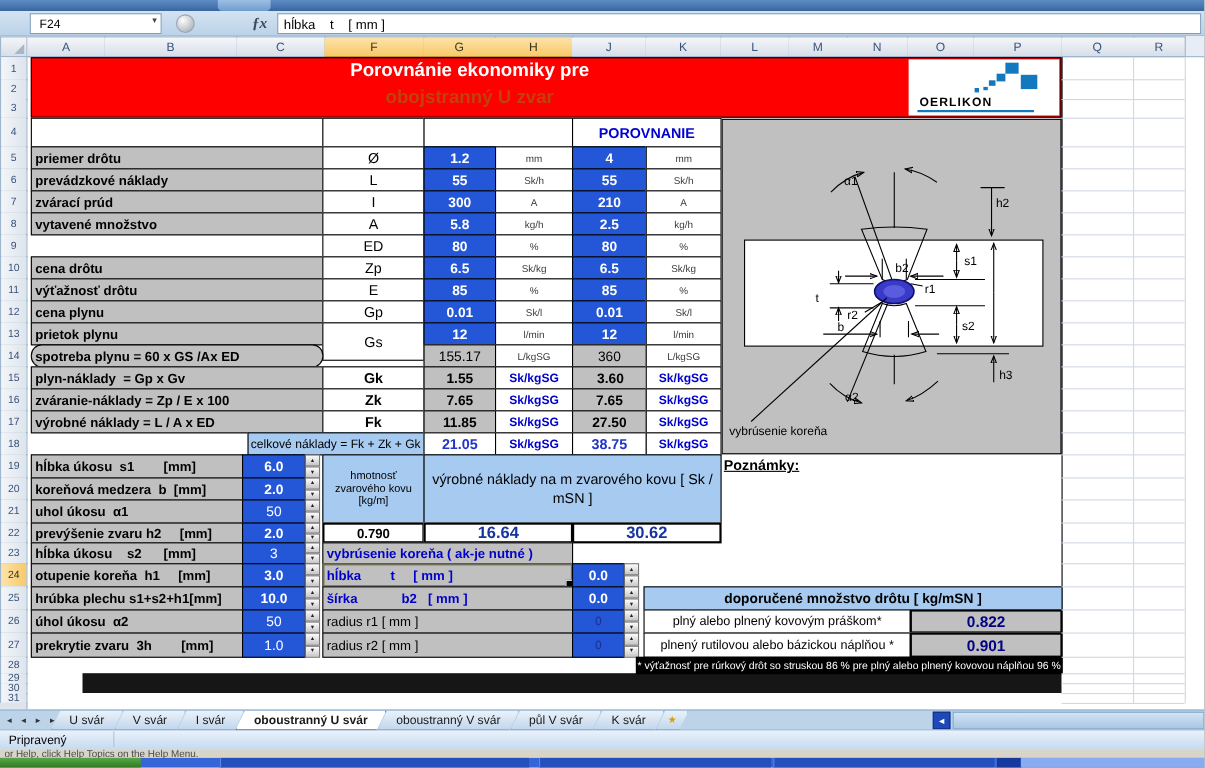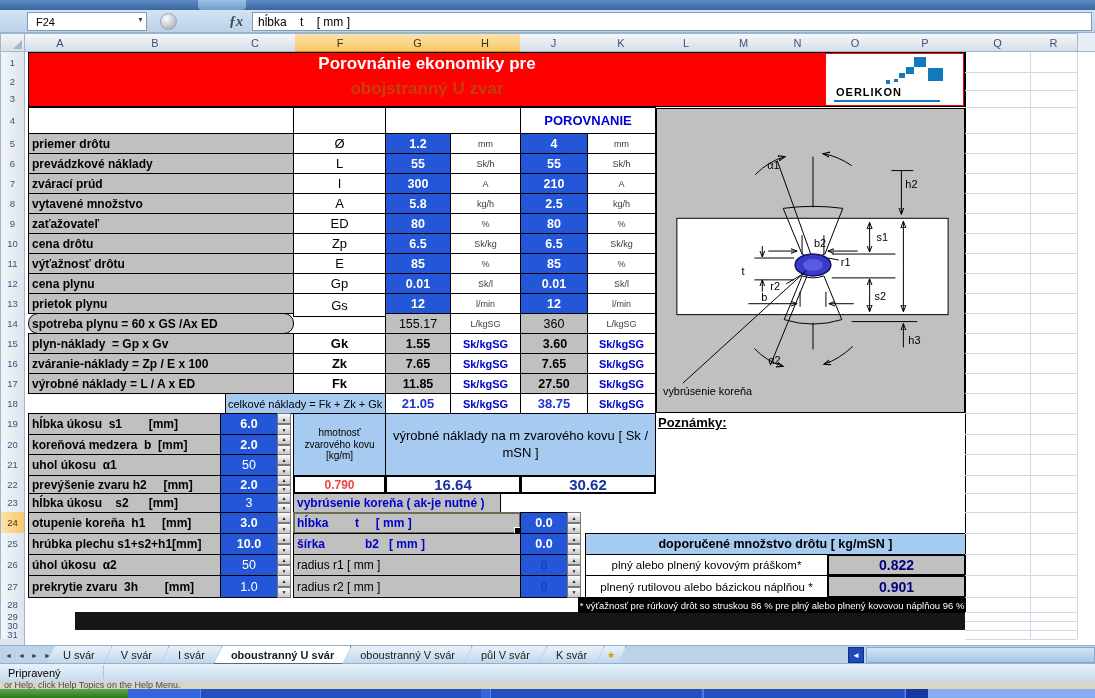--- a/index.html
+++ b/index.html
@@ -44,21 +44,21 @@
   .val-blue.dim{color:#1b2f8f;font-weight:normal;font-size:11px;}
   .val-gray{background:#c0c0c0;color:#000;justify-content:center;font-size:12.5px;}
   .val-gray.b{font-weight:bold;}
   .unit{justify-content:center;font-size:9px;color:#3a3a3a;}
   .unit.blue{color:#0000cc;font-weight:bold;font-size:11px;}
   .tot-lab{background:#a6caf0;font-size:11px;padding-left:2px;white-space:pre;}
   .tot-val{justify-content:center;color:#2233cc;font-weight:bold;font-size:13px;}
   .hdr-blue{background:#a6caf0;justify-content:center;text-align:center;font-size:10px;line-height:1.15;padding:1px;}
   .hdr-blue.big{font-size:13px;line-height:1.25;}
   .hdr-blue.b{font-weight:bold;font-size:12.5px;}
-  .thick{border:2px solid #000;justify-content:center;color:#ef4444;font-weight:bold;font-size:12px;}
+  .thick{border:2px solid #000;justify-content:center;color:#000000;font-weight:bold;font-size:12px;}
   .thick.big{font-size:15px;color:#16349c;}
   .root-title{background:#c0c0c0;color:#0000cc;font-weight:bold;font-size:12px;padding-left:3px;white-space:pre;}
   .root-lab{background:#c0c0c0;font-size:12px;padding-left:3px;white-space:pre;}
   .root-lab.blue{color:#0000cc;font-weight:bold;}
   .root-lab.sel{outline:2px solid #6e6e58;outline-offset:-2px;}
   .handle{position:absolute;right:-1px;bottom:-1px;width:5px;height:5px;background:#000;border:1px solid #fff;}
   .rec-lab{justify-content:center;font-size:11.5px;}
   .rec-val{background:#c0c0c0;border:2px solid #000;justify-content:center;color:#000080;font-weight:bold;font-size:14px;}
   .foot{background:#000;border:none;color:#fff;font-size:9.5px;justify-content:center;white-space:nowrap;}
   .band{left:75px;top:612px;width:890px;height:18px;background:#161616;}
@@ -277,21 +277,20 @@
       <div class="cell val-blue" style="left: 385px; top: 173px; width: 66px; height: 21px;">300</div>
       <div class="cell unit" style="left: 450px; top: 173px; width: 71px; height: 21px;">A</div>
       <div class="cell val-blue" style="left: 520px; top: 173px; width: 68px; height: 21px;">210</div>
       <div class="cell unit" style="left: 587px; top: 173px; width: 69px; height: 21px;">A</div>
       <div class="cell lab" style="left: 28px; top: 193px; width: 266px; height: 21px;">vytavené množstvo</div>
       <div class="cell sym" style="left: 293px; top: 193px; width: 93px; height: 21px;">A</div>
       <div class="cell val-blue" style="left: 385px; top: 193px; width: 66px; height: 21px;">5.8</div>
       <div class="cell unit" style="left: 450px; top: 193px; width: 71px; height: 21px;">kg/h</div>
       <div class="cell val-blue" style="left: 520px; top: 193px; width: 68px; height: 21px;">2.5</div>
       <div class="cell unit" style="left: 587px; top: 193px; width: 69px; height: 21px;">kg/h</div>
-      <div class="cell lab" style="left: 28px; top: 213px; width: 266px; height: 21px;">zaťažovateľ</div>
       <div class="cell sym" style="left: 293px; top: 213px; width: 93px; height: 21px;">ED</div>
       <div class="cell val-blue" style="left: 385px; top: 213px; width: 66px; height: 21px;">80</div>
       <div class="cell unit" style="left: 450px; top: 213px; width: 71px; height: 21px;">%</div>
       <div class="cell val-blue" style="left: 520px; top: 213px; width: 68px; height: 21px;">80</div>
       <div class="cell unit" style="left: 587px; top: 213px; width: 69px; height: 21px;">%</div>
       <div class="cell lab" style="left: 28px; top: 233px; width: 266px; height: 21px;">cena drôtu</div>
       <div class="cell sym" style="left: 293px; top: 233px; width: 93px; height: 21px;">Zp</div>
       <div class="cell val-blue" style="left: 385px; top: 233px; width: 66px; height: 21px;">6.5</div>
       <div class="cell unit" style="left: 450px; top: 233px; width: 71px; height: 21px;">Sk/kg</div>
       <div class="cell val-blue" style="left: 520px; top: 233px; width: 68px; height: 21px;">6.5</div>
@@ -302,21 +301,21 @@
       <div class="cell unit" style="left: 450px; top: 253px; width: 71px; height: 21px;">%</div>
       <div class="cell val-blue" style="left: 520px; top: 253px; width: 68px; height: 21px;">85</div>
       <div class="cell unit" style="left: 587px; top: 253px; width: 69px; height: 21px;">%</div>
       <div class="cell lab" style="left: 28px; top: 273px; width: 266px; height: 21px;">cena plynu</div>
       <div class="cell sym" style="left: 293px; top: 273px; width: 93px; height: 21px;">Gp</div>
       <div class="cell val-blue" style="left: 385px; top: 273px; width: 66px; height: 21px;">0.01</div>
       <div class="cell unit" style="left: 450px; top: 273px; width: 71px; height: 21px;">Sk/l</div>
       <div class="cell val-blue" style="left: 520px; top: 273px; width: 68px; height: 21px;">0.01</div>
       <div class="cell unit" style="left: 587px; top: 273px; width: 69px; height: 21px;">Sk/l</div>
       <div class="cell lab" style="left: 28px; top: 293px; width: 266px; height: 21px;">prietok plynu</div>
-      <div class="cell sym" style="left: 293px; top: 293px; width: 93px; height: 24px;">Gs</div>
+      <div class="cell sym" style="left: 293px; top: 293px; width: 93px; height: 35px;">Gs</div>
       <div class="cell val-blue" style="left: 385px; top: 293px; width: 66px; height: 21px;">12</div>
       <div class="cell unit" style="left: 450px; top: 293px; width: 71px; height: 21px;">l/min</div>
       <div class="cell val-blue" style="left: 520px; top: 293px; width: 68px; height: 21px;">12</div>
       <div class="cell unit" style="left: 587px; top: 293px; width: 69px; height: 21px;">l/min</div>
       <div class="cell lab" style="left: 28px; top: 313px; width: 266px; height: 21px; border-radius: 10px;">spotreba plynu = 60 x GS /Ax ED</div>
       <div class="cell sym" style="left: 293px; top: 313px; width: 93px; height: 21px; margin-top: 20px;">Gv</div>
       <div class="cell val-gray" style="left: 385px; top: 313px; width: 66px; height: 21px;">155.17</div>
       <div class="cell unit" style="left: 450px; top: 313px; width: 71px; height: 21px;">L/kgSG</div>
       <div class="cell val-gray" style="left: 520px; top: 313px; width: 68px; height: 21px;">360</div>
       <div class="cell unit" style="left: 587px; top: 313px; width: 69px; height: 21px;">L/kgSG</div>
@@ -395,21 +394,21 @@
       <div class="cell val-blue thin" style="left: 220px; top: 575px; width: 58px; height: 23px;">1.0</div>
       <div class="spin" style="left: 277px; top: 575px; width: 14px; height: 23px;">
         <div class="sp">▲</div>
         <div class="sp">▼</div>
       </div>
       <div class="cell hdr-blue" style="left: 293px; top: 413px; width: 93px; height: 63px;">hmotnosť zvarového kovu [kg/m]</div>
       <div class="cell hdr-blue big" style="left: 385px; top: 413px; width: 271px; height: 63px;">výrobné náklady na m zvarového kovu  [ Sk / mSN ]</div>
       <div class="cell thick" style="left: 293px; top: 475px; width: 93px; height: 19px;">0.790</div>
       <div class="cell thick big" style="left: 385px; top: 475px; width: 136px; height: 19px;">16.64</div>
       <div class="cell thick big" style="left: 520px; top: 475px; width: 136px; height: 19px;">30.62</div>
-      <div class="cell root-title" style="left: 293px; top: 493px; width: 208px; height: 20px;">vybrúsenie koreňa ( ak-je nutné )</div>
+      <div class="cell root-title" style="left: 293px; top: 493px; width: 228px; height: 20px;">vybrúsenie koreňa ( ak-je nutné )</div>
       <div class="cell root-lab blue sel" style="left: 293px; top: 512px; width: 228px; height: 22px;">hĺbka        t     [ mm ]<div class="handle"></div></div>
       <div class="cell val-blue" style="left: 520px; top: 512px; width: 48px; height: 22px;">0.0</div>
       <div class="spin" style="left: 567px; top: 512px; width: 14px; height: 22px;">
         <div class="sp">▲</div>
         <div class="sp">▼</div>
       </div>
       <div class="cell root-lab blue" style="left: 293px; top: 533px; width: 228px; height: 22px;">šírka            b2   [ mm ]</div>
       <div class="cell val-blue" style="left: 520px; top: 533px; width: 48px; height: 22px;">0.0</div>
       <div class="spin" style="left: 567px; top: 533px; width: 14px; height: 22px;">
         <div class="sp">▲</div>

